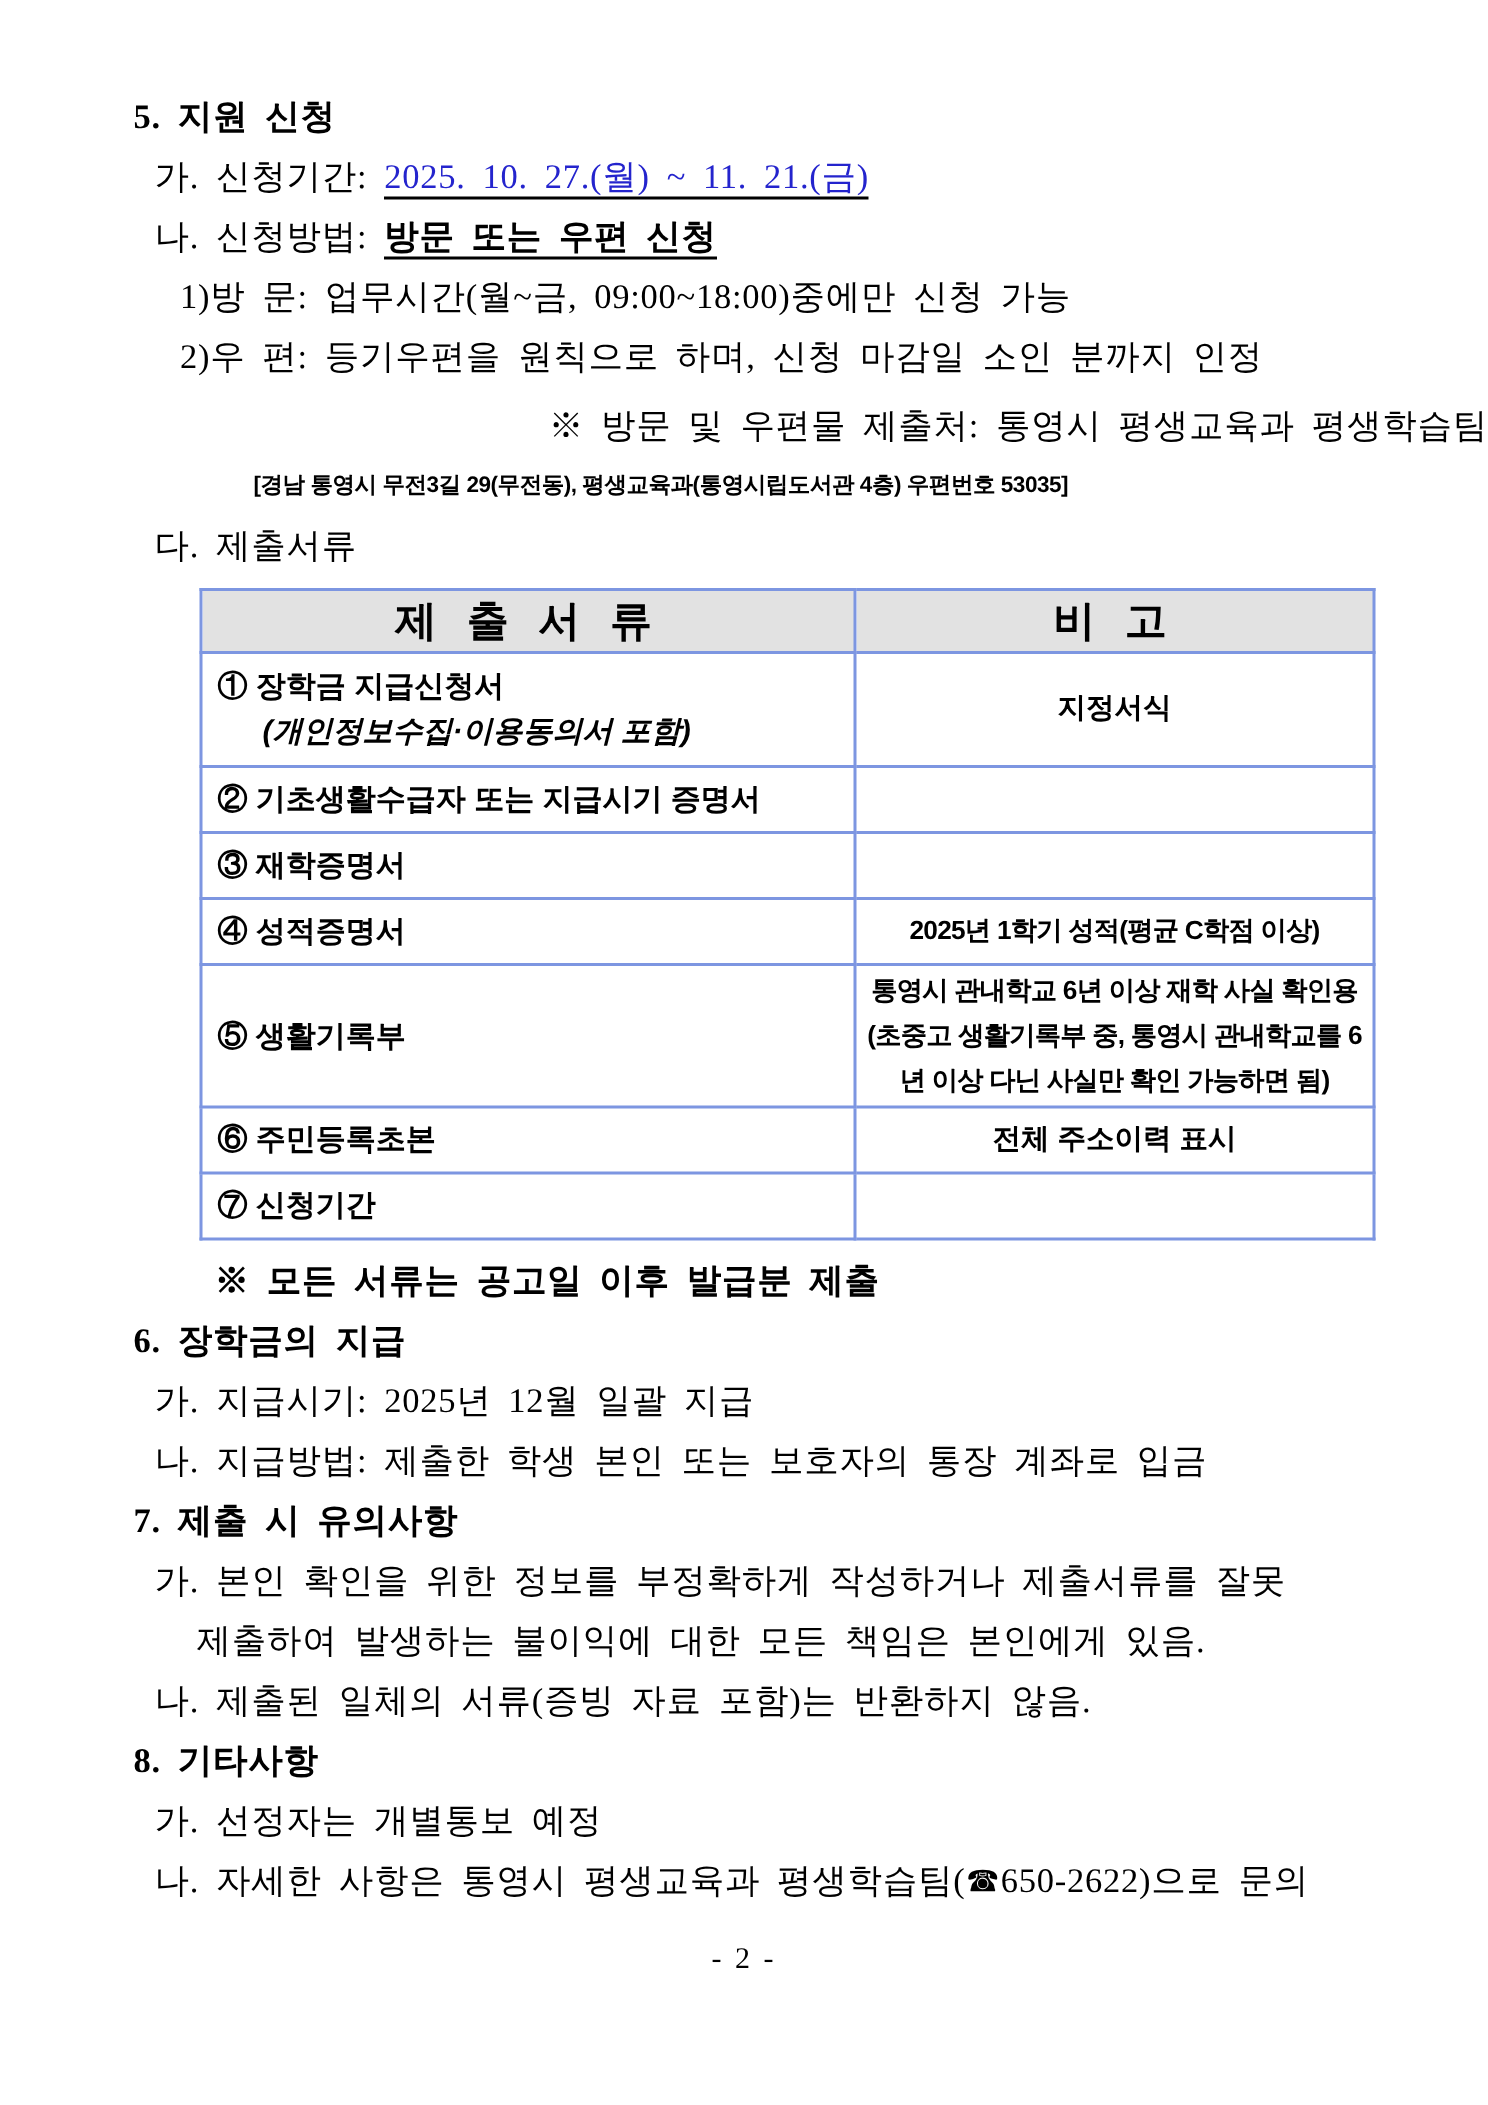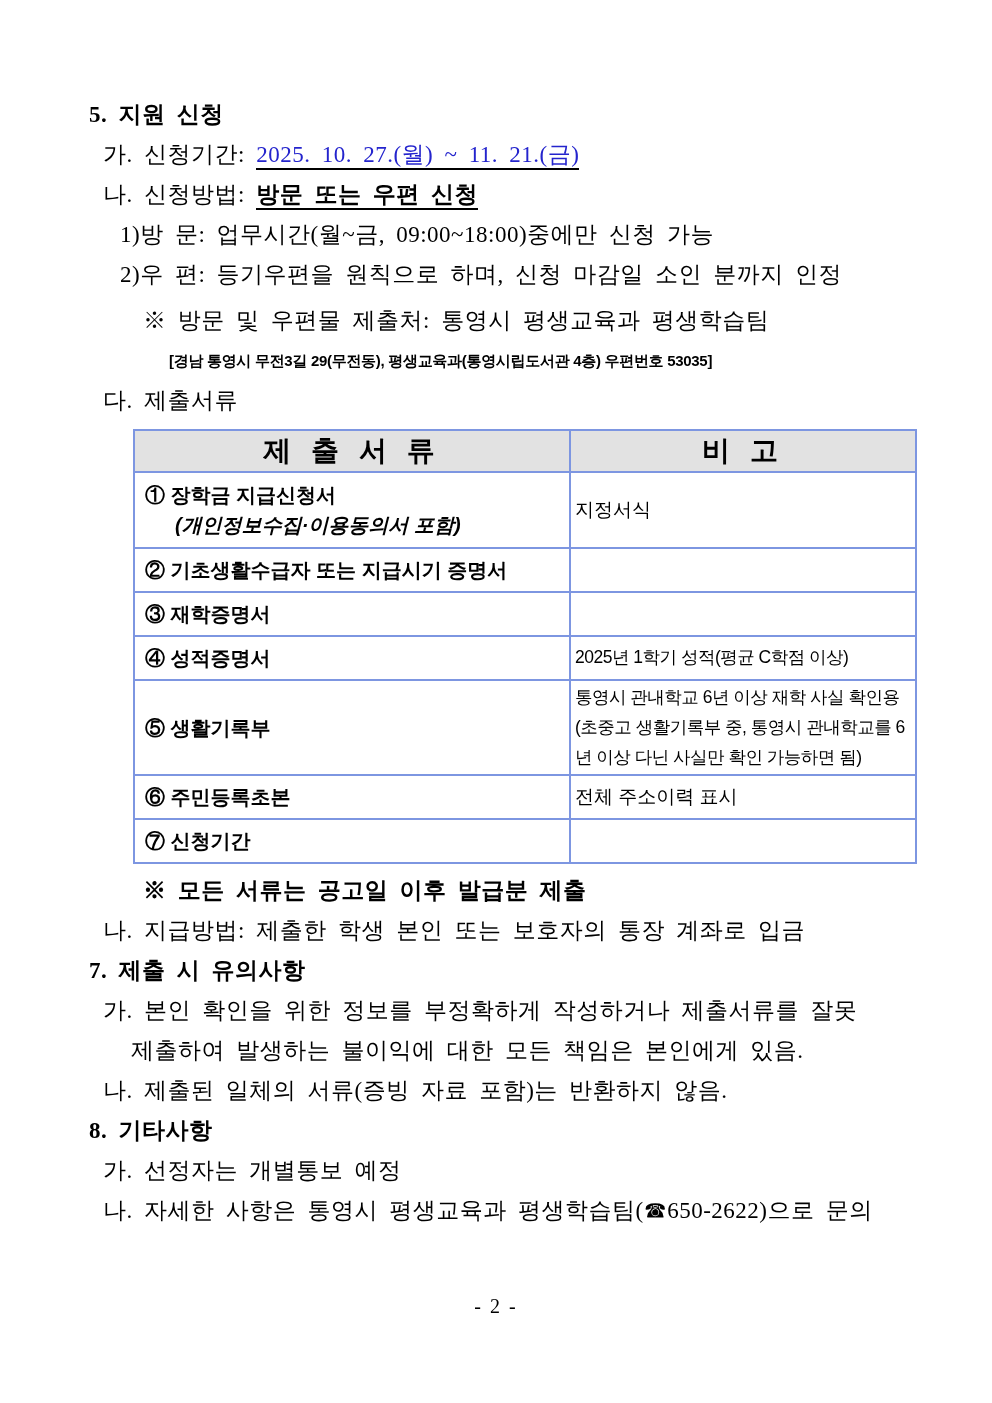--- a/index.html
+++ b/index.html
@@ -8,59 +8,59 @@
     --hdr-bg:#e2e2e2;
     --ink:#000;
   }
   html,body{margin:0;padding:0;}
   body{
     width:992px;height:1403px;
     background:#ffffff;color:var(--ink);
     font-family:"Liberation Serif", serif;
     position:relative;overflow:hidden;
   }
-  .page{padding-top:95px;}
+  .page{padding-top:58px;}
   p{
     margin:0;line-height:40px;font-size:23px;
     letter-spacing:0.5px;word-spacing:5px;white-space:nowrap;
   }
   .h{font-weight:bold;margin-left:89px;}
   .l1{margin-left:103px;}
   .l2{margin-left:120px;font-family:Liberation Serif, serif;}
   .l3{margin-left:143px;}
   .l4{margin-left:169px;}
   .cont{margin-left:131px;}
   .bold{font-weight:bold;}
   .u-blue{color:var(--blue);border-bottom:2.5px solid #000;padding-bottom:1px;margin-top:31px;}
   .u-bold{font-weight:bold;border-bottom:2.5px solid #000;padding-bottom:1px;}
   .addr{
     font-family:"Liberation Sans", sans-serif;
     font-weight:600;font-size:15px;letter-spacing:-0.3px;word-spacing:0;
   }
-  .note-line{margin-top:6px;}
+  .note-line{margin-top:6px;text-align:right;}
 
   table.docs{
     border-collapse:collapse;table-layout:fixed;
     margin:8px 0 0 133px;width:782px;
     font-family:"Liberation Sans", sans-serif;
   }
   .docs col.c1{width:436px;}
   .docs col.c2{width:346px;}
   .docs th,.docs td{border:2px solid var(--tbl-border);overflow:hidden;}
   .docs th{
     background:var(--hdr-bg);height:38px;
     font-size:28px;font-weight:bold;letter-spacing:6px;
   }
   .docs td.doc{
     font-size:20px;font-weight:600;text-align:left;
     padding:4px 6px 4px 10px;line-height:1.5;white-space:nowrap;border-radius:19px;
   }
   .docs td.doc .sub{padding-left:30px;font-style:italic;}
   .docs td.note{
-    font-size:19px;font-weight:400;text-align:left;
+    font-size:19px;font-weight:700;text-align:center;
     line-height:1.5;padding:2px 4px;
   }
   .docs td.note.tight{font-size:17.5px;letter-spacing:-0.5px;line-height:1.7;}
   .docs td.note.wrap{white-space:normal;}
   .docs tr.tall td{height:66px;}
   .docs tr.std td{height:34px;}
 
   .footnote{margin-top:7px;}
   .footer{
     position:absolute;left:0;top:1295px;width:992px;
@@ -123,20 +123,22 @@
     </tr>
     <tr class="std">
       <td class="doc">⑦ 신청기간</td>
       <td class="note"></td>
     </tr>
   </tbody>
     </table>
 
   <p class="l3 bold footnote">※ 모든 서류는 공고일 이후 발급분 제출</p>
 
+  <p class="h">6. 장학금의 지급</p>
+  <p class="l1">가. 지급시기: 2025년 12월 일괄 지급</p>
   <p class="l1">나. 지급방법: 제출한 학생 본인 또는 보호자의 통장 계좌로 입금</p>
 
   <p class="h">7. 제출 시 유의사항</p>
   <p class="l1">가. 본인 확인을 위한 정보를 부정확하게 작성하거나 제출서류를 잘못</p>
   <p class="cont">제출하여 발생하는 불이익에 대한 모든 책임은 본인에게 있음.</p>
   <p class="l1">나. 제출된 일체의 서류(증빙 자료 포함)는 반환하지 않음.</p>
 
   <p class="h">8. 기타사항</p>
   <p class="l1">가. 선정자는 개별통보 예정</p>
   <p class="l1">나. 자세한 사항은 통영시 평생교육과 평생학습팀(☎650-2622)으로 문의</p>

